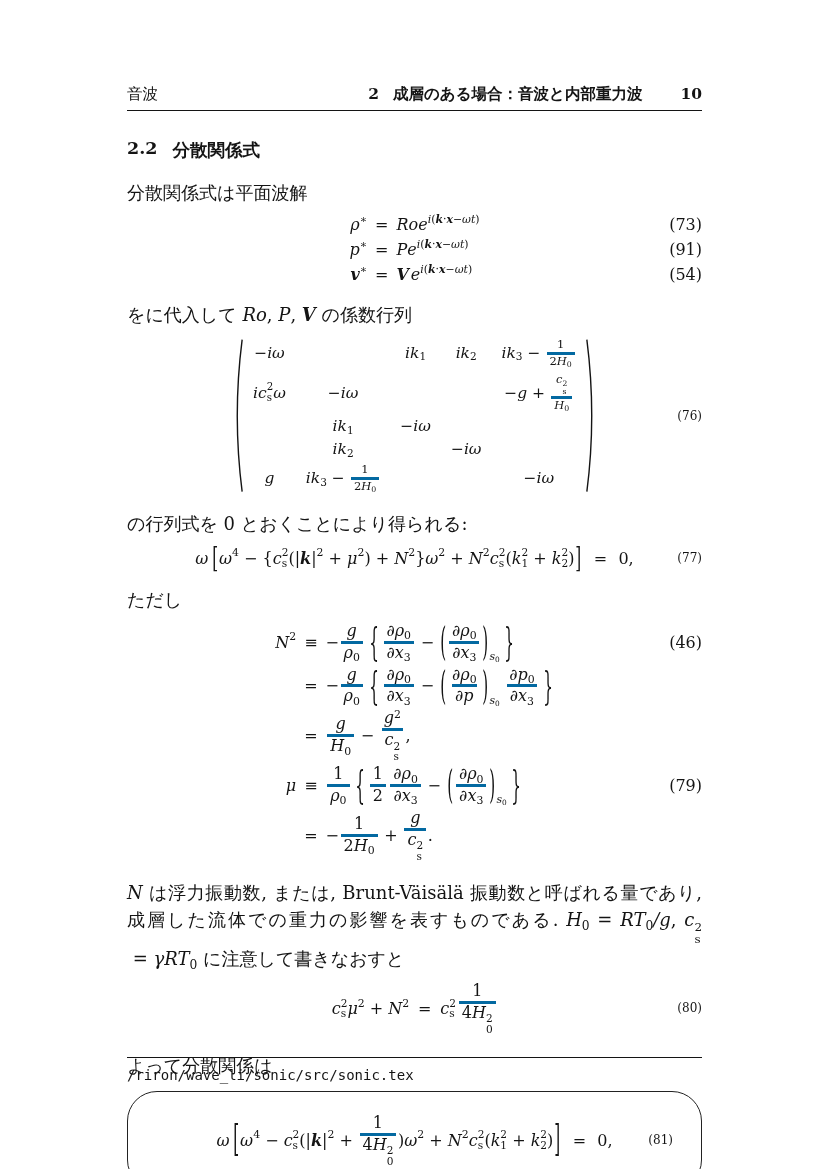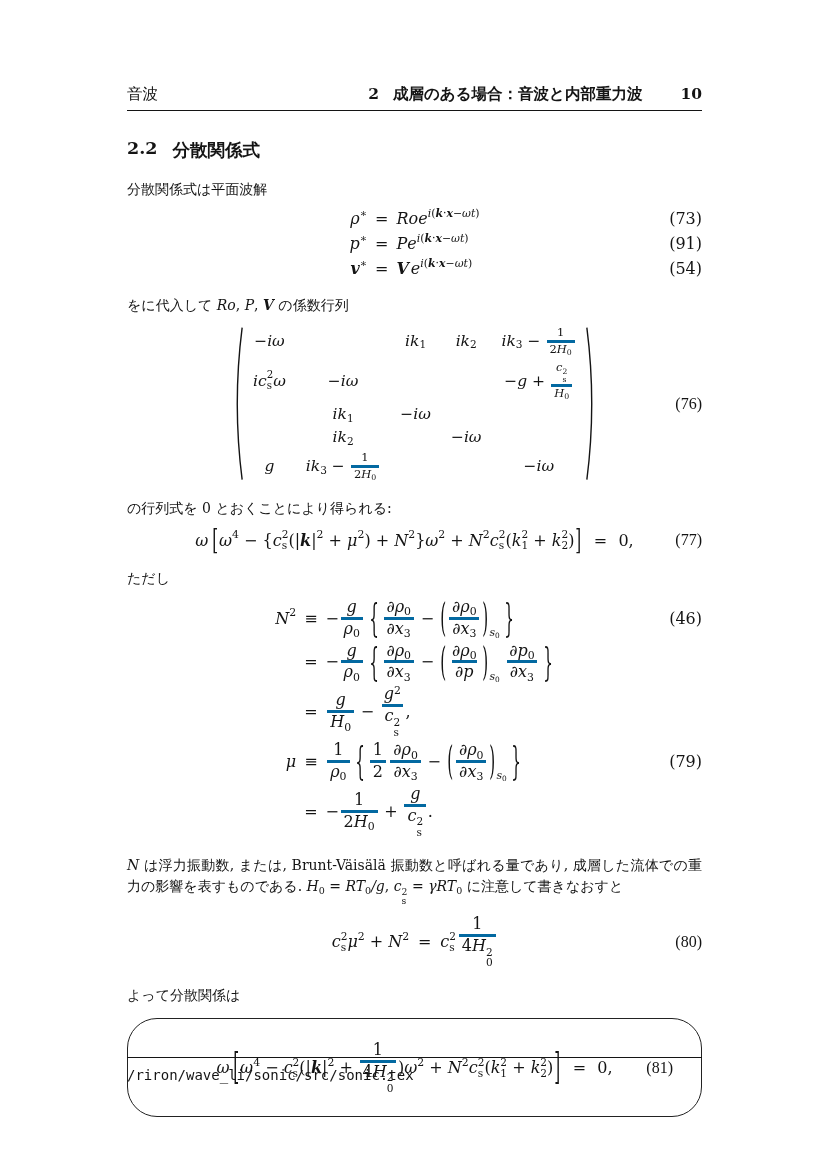--- a/index.html
+++ b/index.html
@@ -10,42 +10,42 @@
   
   .pg-header{display:flex;justify-content:space-between;align-items:baseline;
              border-bottom:1.2px solid #141414;padding-bottom:5px;font-size:15.5px;}
   .h-right{display:inline-flex;align-items:baseline;font-weight:bold;}
   .h-no{margin-right:14px;}
   .h-page{margin-left:38px;}
 
   
   .sec-head{display:flex;gap:15px;font-size:17.5px;font-weight:bold;margin-top:27px;}
 
-  .body-text{font-size:14px;line-height:1.5;margin:17px 0 0 0;text-align:justify;}
+  .body-text{font-size:18px;line-height:1.5;margin:17px 0 0 0;text-align:justify;}
 
   
   .mi{font-style:italic;white-space:pre;}
   .mr{white-space:pre;}
   .mb{font-style:italic;font-weight:bold;white-space:pre;}
   .msup{font-size:0.68em;position:relative;top:-0.48em;white-space:pre;}
   .msub{font-size:0.68em;position:relative;top:0.32em;white-space:pre;}
   .msp{display:inline-block;}
   .mss{display:inline-flex;flex-direction:column;align-items:flex-start;
        font-size:0.66em;line-height:1.02;vertical-align:-0.42em;}
   .mfrac{display:inline-flex;flex-direction:column;align-items:center;
          vertical-align:-0.62em;margin:0 0.1em;}
   .mfrac .fn{display:block;line-height:1.18;padding:0 3px;}
   .mfrac .fd{display:block;line-height:1.18;padding:0 3px;border-top:3px solid #0369a1;}
   .mbig{display:inline-block;transform-origin:center;line-height:1;vertical-align:middle;padding:0 1px;}
   .mrow{display:inline-flex;align-items:center;}
 
   
   .eq-single{position:relative;display:flex;justify-content:center;align-items:center;
              margin-top:10px;font-size:16px;}
-  .eq-num-abs{position:absolute;right:0;top:50%;transform:translateY(-50%);font-size:16px;font-family:Liberation Serif, serif;}
+  .eq-num-abs{position:absolute;right:0;top:50%;transform:translateY(-50%);font-size:12px;}
 
   
   .eqn-grid{display:grid;grid-template-columns:1fr max-content max-content max-content 1fr;
             align-items:center;row-gap:6px;margin-top:9px;font-size:16px;}
   .c-lhs{justify-self:end;display:inline-flex;align-items:center;}
   .c-rel{padding:0 8px;align-self:center;}
   .c-rhs{justify-self:start;display:inline-flex;align-items:center;}
   .c-num{justify-self:end;align-self:center;}
   .align-grid{row-gap:3px;}
 

